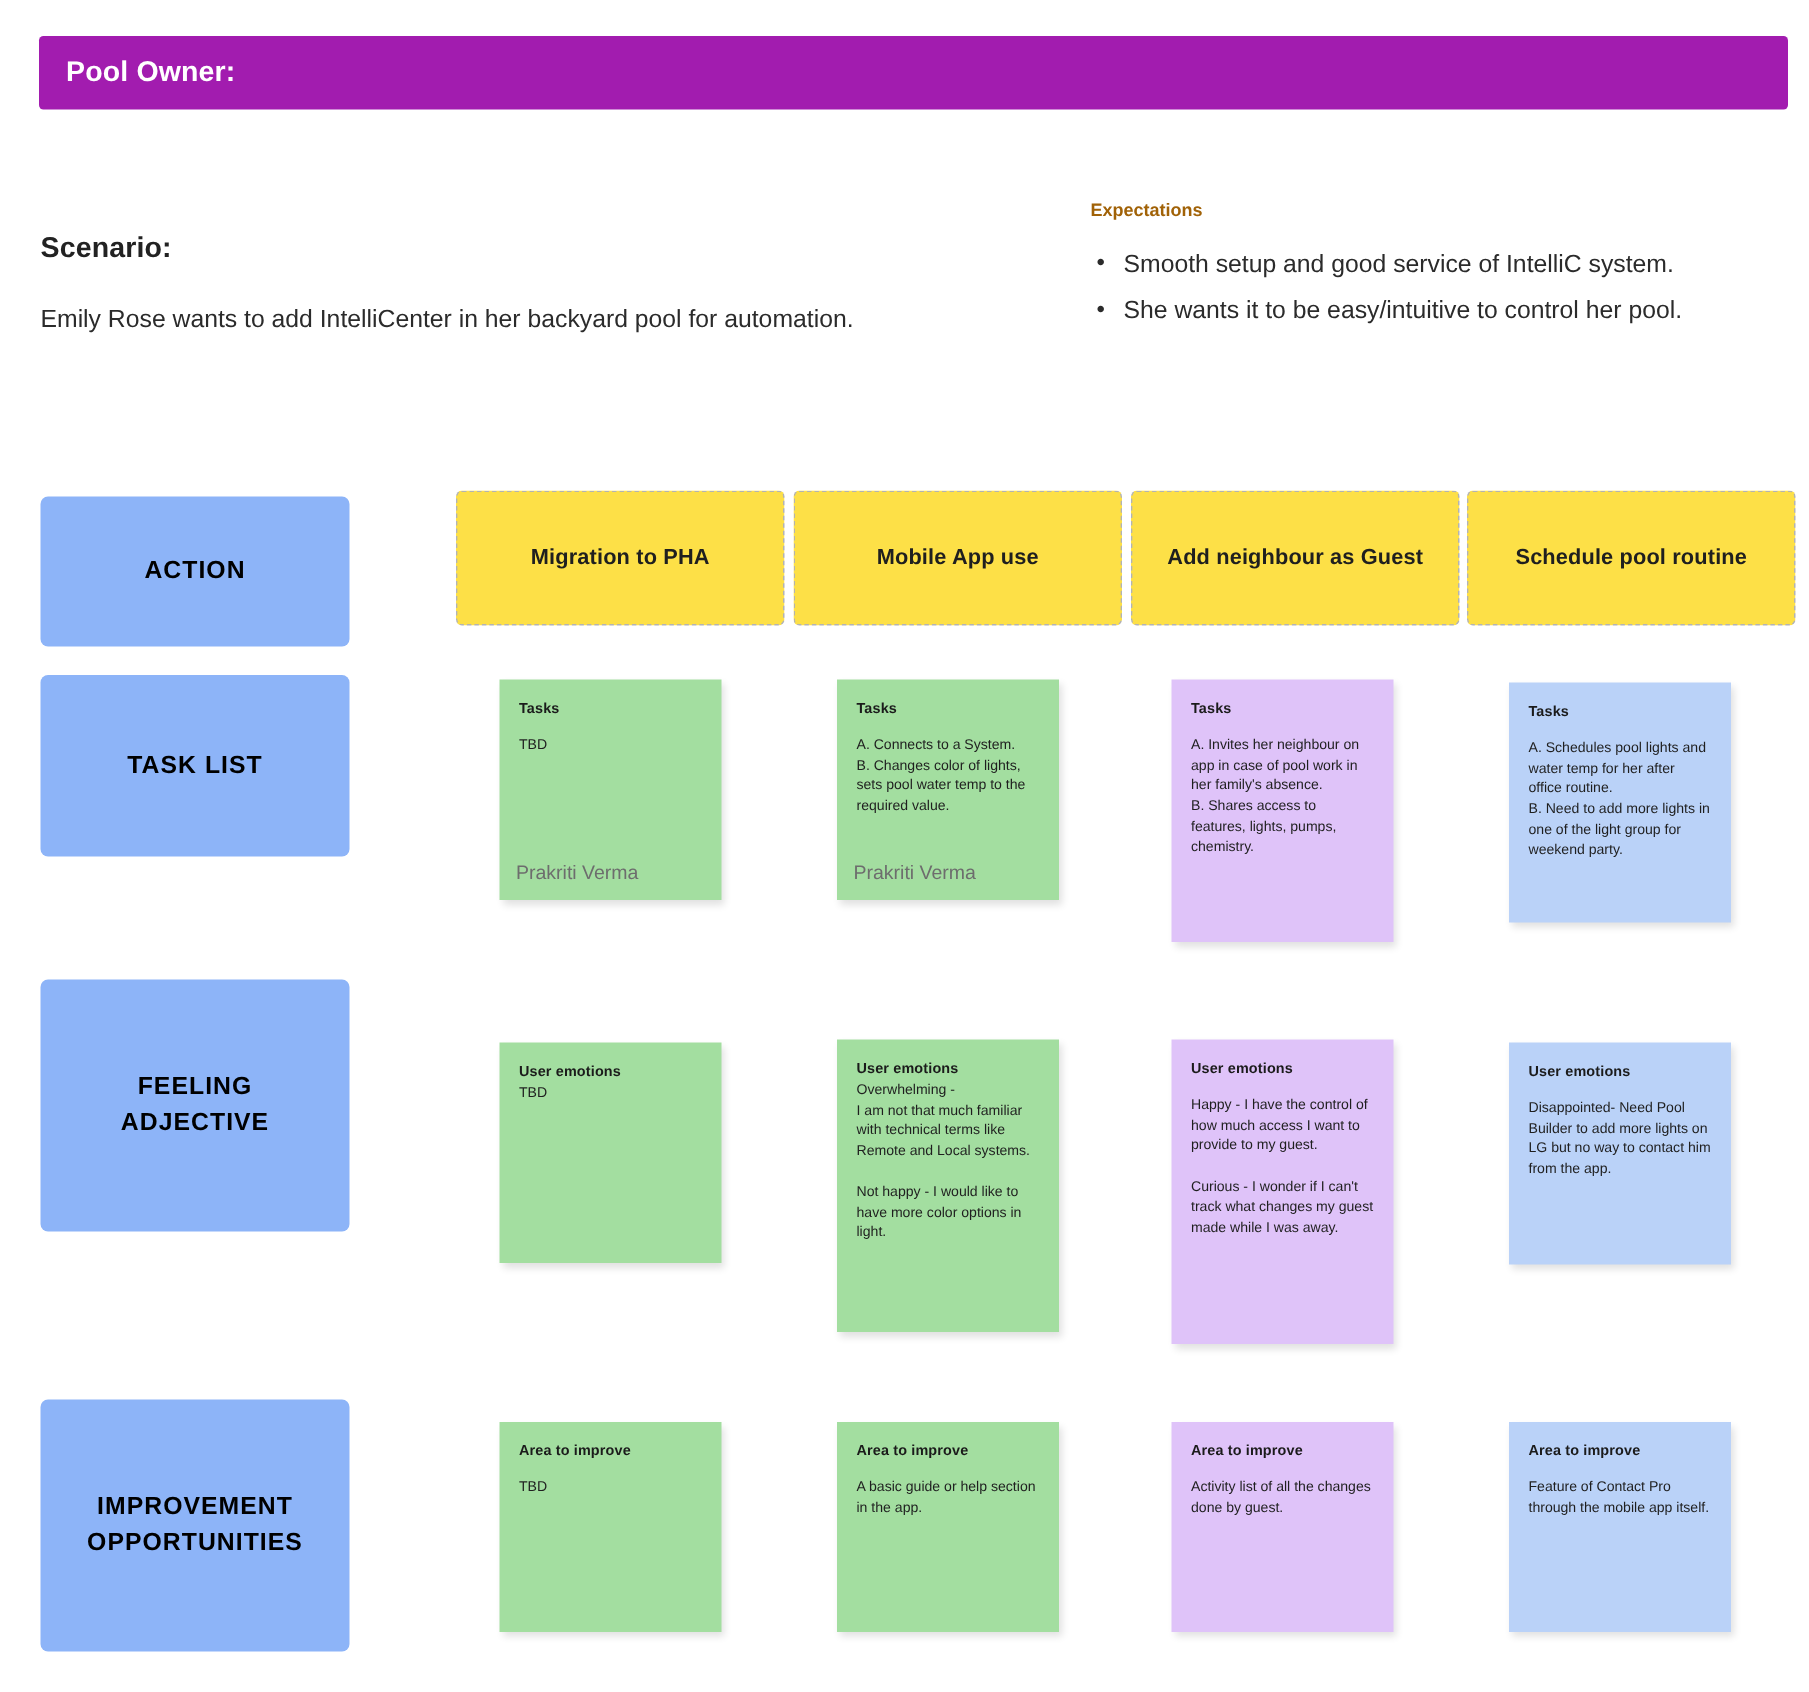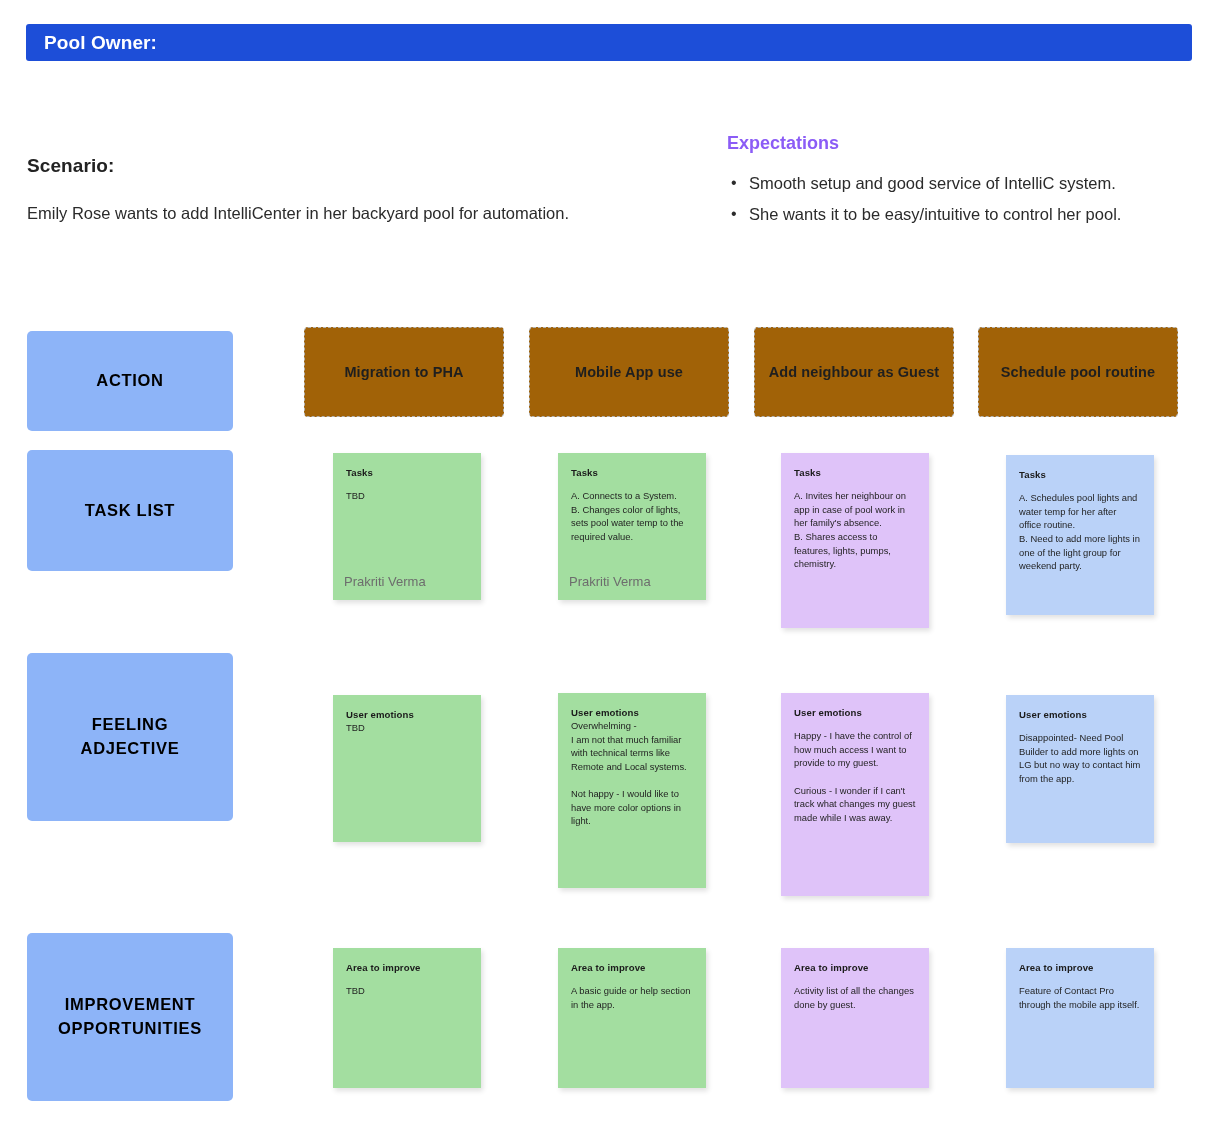--- a/index.html
+++ b/index.html
@@ -15,22 +15,22 @@
     color: #1f1f1f;
     overflow: hidden;
   }
 
   
   .banner {
     position: absolute;
     left: 26px;
     top: 24px;
     width: 1166px;
-    height: 37px;
-    background: #1d4ed8;
+    height: 49px;
+    background: #a21caf;
     border-radius: 3px;
     display: flex;
     align-items: center;
   }
   .banner-title {
     color: #ffffff;
     font-size: 19px;
     font-weight: 600;
     letter-spacing: 0.1px;
     padding-left: 18px;
@@ -59,23 +59,23 @@
   }
 
   
   .expectations {
     position: absolute;
     left: 727px;
     top: 133px;
     width: 470px;
   }
   .expectations-title {
-    font-size: 18px;
-    font-weight: 700;
-    color: #8b5cf6;
+    font-size: 12px;
+    font-weight: 700;
+    color: #a16207;
     margin: 0 0 18px 0;
   }
   .expectations-list {
     margin: 0;
     padding: 0;
     list-style: none;
   }
   .expectations-list li {
     font-size: 16.5px;
     color: #2b2b2b;
@@ -113,23 +113,23 @@
   }
   .row-label-action     { top: 331px;  height: 100px; }
   .row-label-tasklist   { top: 450px;  height: 121px; }
   .row-label-feeling    { top: 653px;  height: 168px; }
   .row-label-improve    { top: 933px;  height: 168px; }
 
   
   .action-box {
     position: absolute;
     top: 327px;
-    width: 200px;
+    width: 219px;
     height: 90px;
-    background: #a16207;
+    background: #fde047;
     border: 1.6px dashed #B3B3B3;
     border-radius: 4px;
     display: flex;
     align-items: center;
     justify-content: center;
     text-align: center;
     box-sizing: border-box;
   }
   .action-box span {
     font-size: 14.5px;

